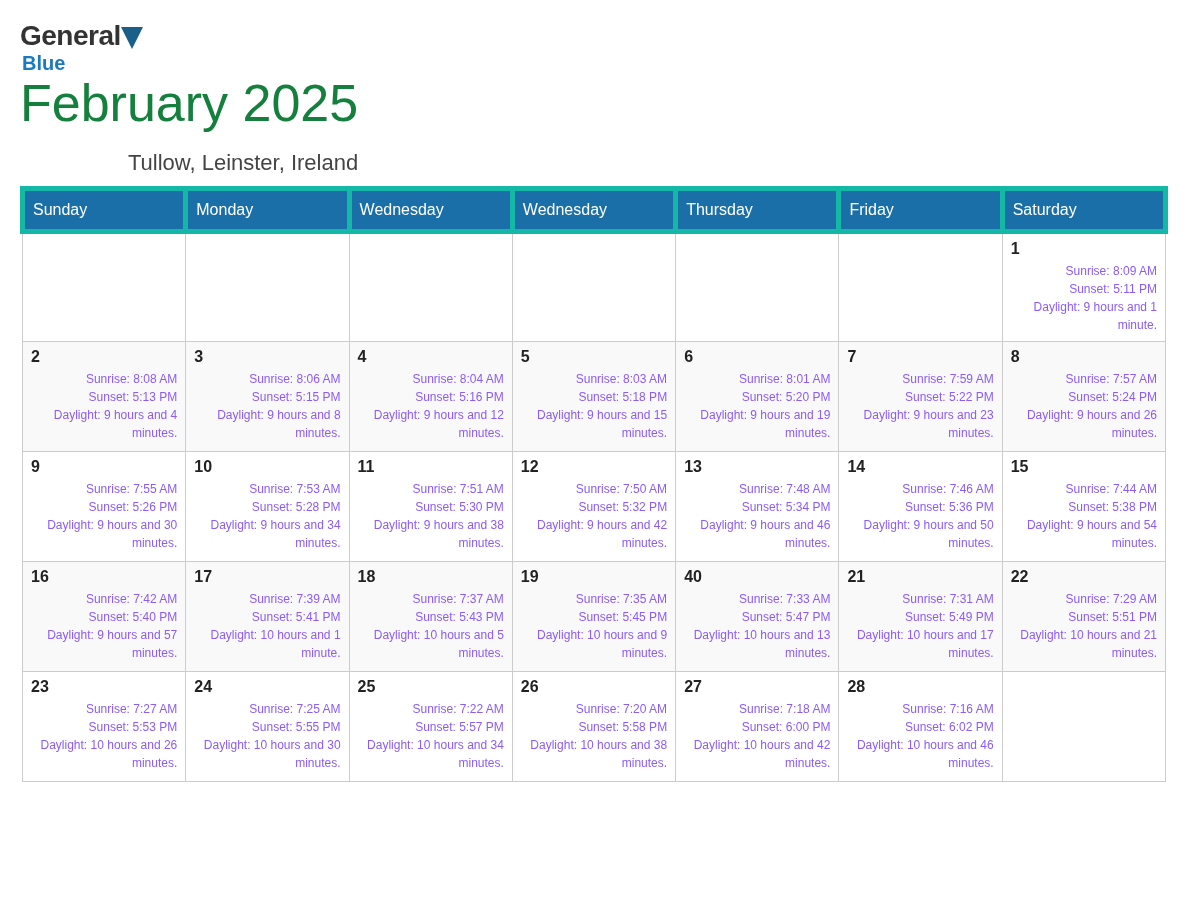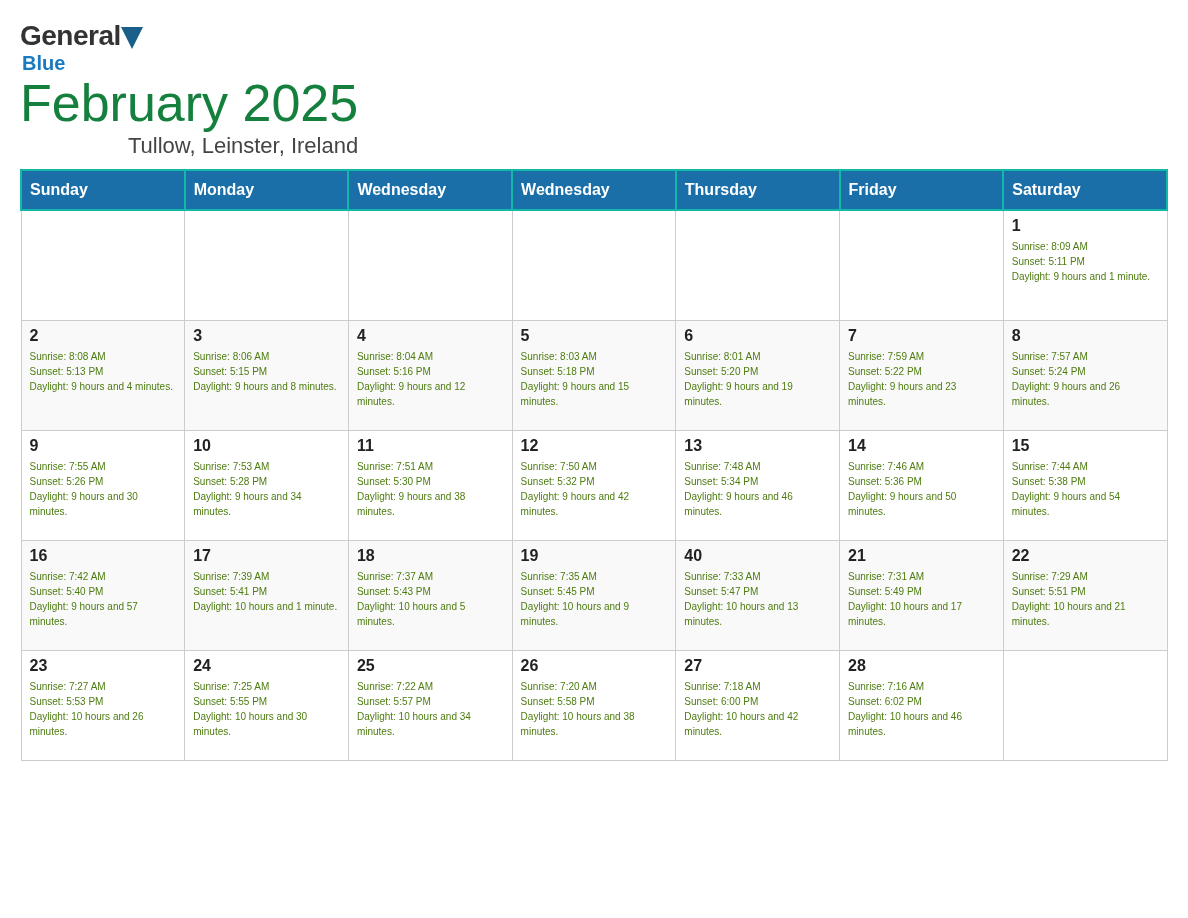--- a/index.html
+++ b/index.html
@@ -43,55 +43,56 @@
     }
     .month-title {
       font-size: 52px;
       font-weight: normal;
       color: #15803d;
       line-height: 1.1;
     }
     .location {
       font-size: 22px;
       color: #444;
-      margin-top: 1px;
+      margin-top: 18px;
     }
     .calendar {
       width: 100%;
       border-collapse: collapse;
       margin-top: 10px;
     }
     .calendar th {
       background-color: #1a6fa8;
       color: #fff;
       font-size: 16px;
-      font-weight: bold;
+      font-weight: normal;
       padding: 10px 8px;
       text-align: left;
-      border: 2px solid #14b8a6;
+      border: 5px solid #14b8a6;
     }
     .calendar td {
       border: 1px solid #ccc;
       vertical-align: top;
       padding: 6px 8px;
       width: 14.28%;
       min-height: 110px;
       height: 110px;
     }
     .day-number {
       font-size: 16px;
       font-weight: bold;
       color: #222;
       display: block;
       margin-bottom: 4px;
     }
     .day-info {
-      font-size: 10px;
-      color: #4d7c0f;
+      font-size: 12px;
+      color: #8b5cf6;
       line-height: 1.5;
+      text-align: right;
     }
     .empty-cell {
       background: #fff;
     }
     tr:nth-child(even) td {
       background-color: #f9f9f9;
     }
     tr:nth-child(odd) td {
       background-color: #fff;
     }

